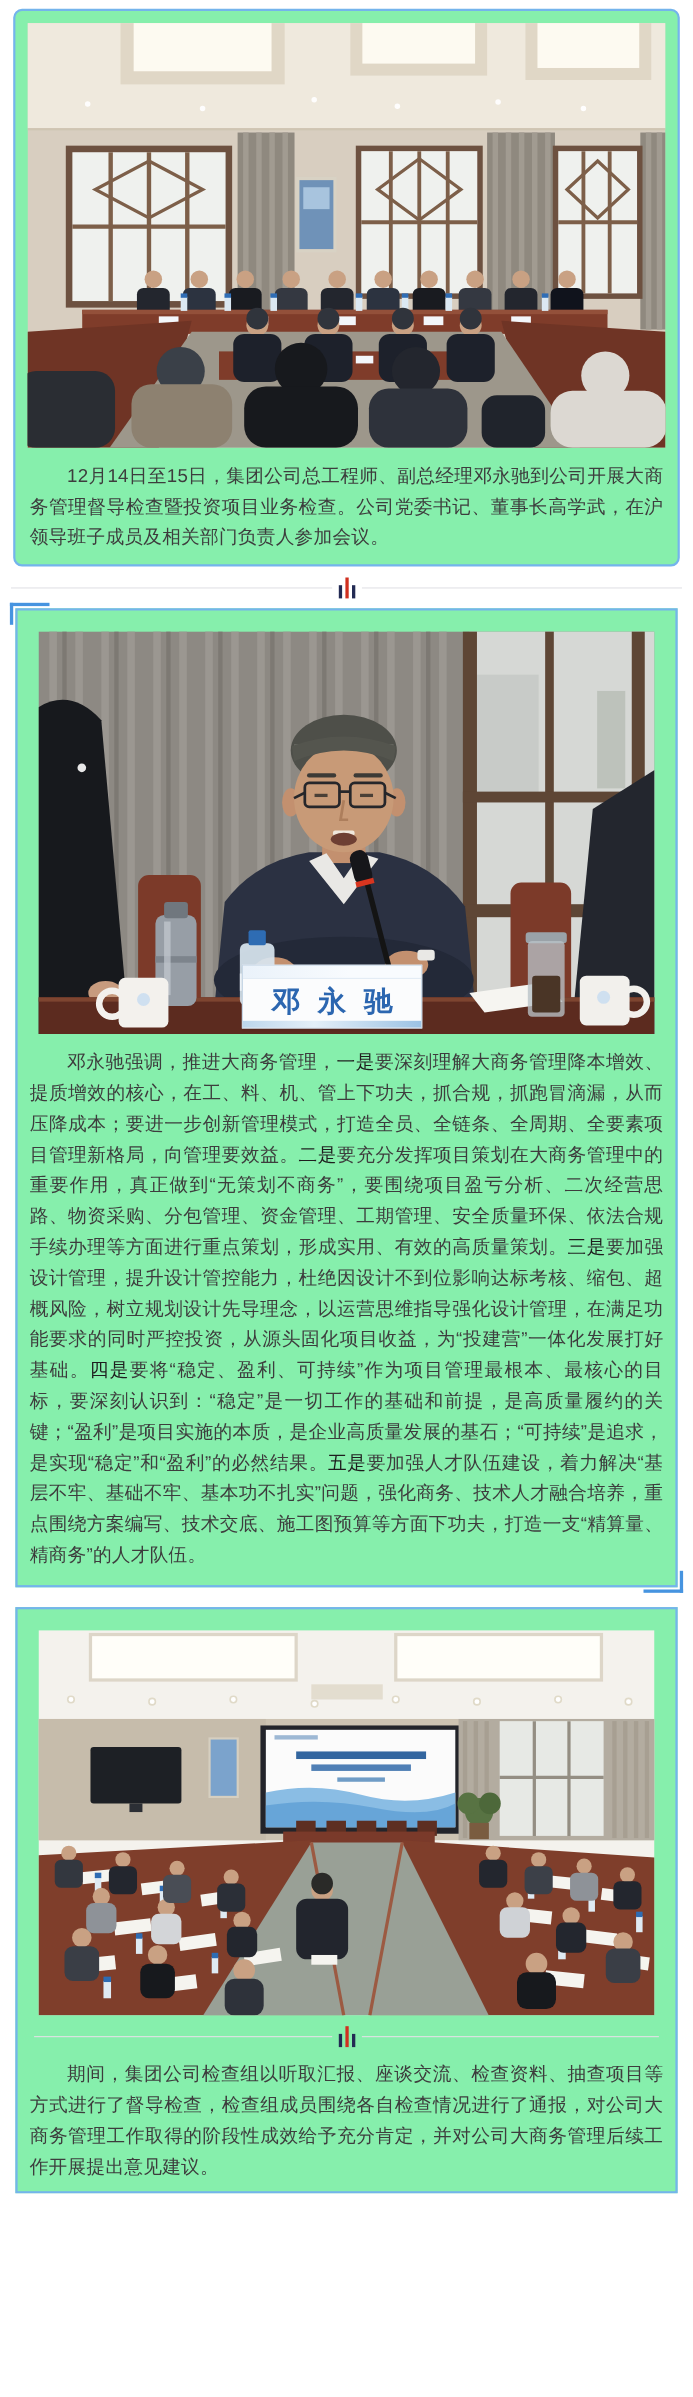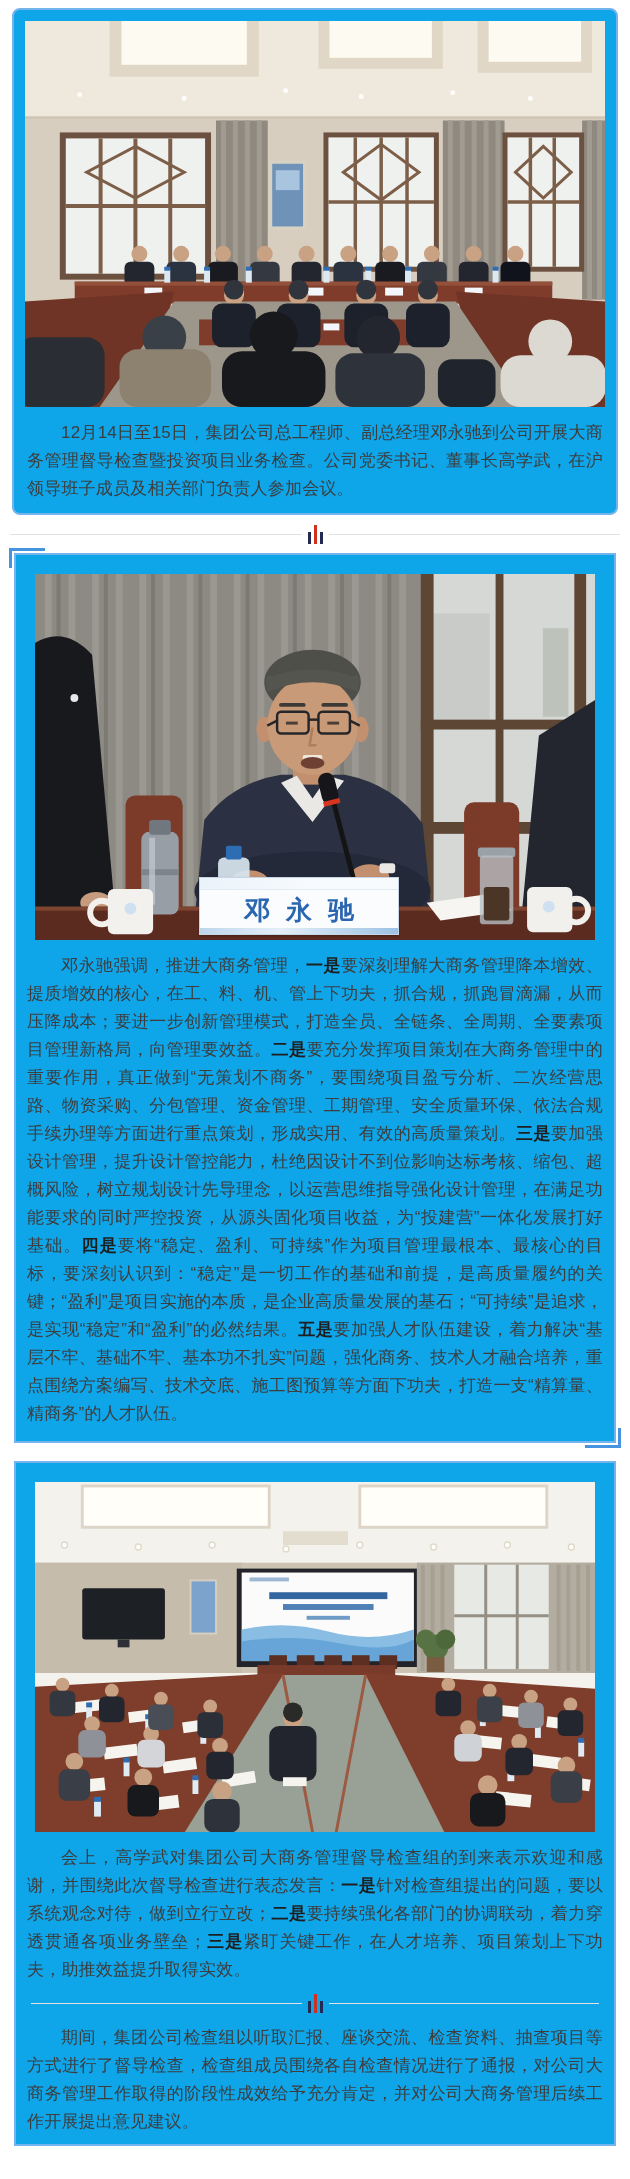--- a/index.html
+++ b/index.html
@@ -3,46 +3,46 @@
 <meta charset="utf-8">
 <style>
   :root{
     --box-border:#74b4ec; --bracket:#4694e0; --divider-line:#e2e2e6;
     --bar-navy:#232b54; --bar-red:#d03020; --end-line:#8cc0f0; --end-dot:#55a1e6;
     --text:#3d3d3d; --nameplate-blue:#2b66b0;
   }
   *{box-sizing:border-box;}
   body{margin:0;background:#ffffff;font-family:"Liberation Sans","DejaVu Sans",sans-serif;}
   .page{width:630px;position:relative;background:#fff;}
-  .card{position:relative;background:#0ea5e9;border:2px solid var(--box-border);}
+  .card{position:relative;background:#86efac;border:2px solid var(--box-border);}
   .card-1{margin:8px 12px 0;border-radius:8px;padding:11px 11px 10px;}
   .card-2{margin:0 14px;padding:19px 19px 13px;}
   .card-3{margin:18px 14px 0;padding:19px 19px 8px;}
   .photo-wrap{position:relative;display:block;}
   .photo-wrap svg{display:block;}
   .para{font-size:17px;line-height:28px;color:var(--text);text-align:justify;
         text-indent:2em;margin:12px -8px 0;letter-spacing:0.2px;}
   .card-1 .para{margin:12px 2px 0;}
-  .para b{font-weight:bold;color:#1e1e1e;}
+  .para b{font-weight:normal;color:#1e1e1e;}
   
   .divider{height:38px;display:flex;align-items:center;margin:0 10px;}
   .divider .line{flex:1;height:1px;background:var(--divider-line);}
   .bars{display:flex;align-items:flex-end;gap:3px;margin:0 6px;}
   .bar-navy{width:3px;height:12px;background:var(--bar-navy);}
   .bar-red{width:3px;height:19px;background:var(--bar-red);}
   
   .inner-divider{height:34px;display:flex;align-items:center;margin:2px -4px 0;}
   
   .corner-tl{position:absolute;top:-7px;left:-7px;width:36px;height:20px;
              border-top:3px solid var(--bracket);border-left:3px solid var(--bracket);}
   .corner-br{position:absolute;bottom:-7px;right:-7px;width:36px;height:20px;
              border-bottom:3px solid var(--bracket);border-right:3px solid var(--bracket);}
   
   .nameplate{position:absolute;left:50%;bottom:5px;transform:translateX(-58%);
-             width:200px;height:58px;background:#fbfcfd;border:1px solid #c6d6e6;
+             width:164px;height:58px;background:#fbfcfd;border:1px solid #c6d6e6;
              box-shadow:0 1px 2px rgba(0,0,0,.25);text-align:center;margin-top:41px;}
   .nameplate .plate-header{height:12px;border-bottom:1px solid #e3ecf5;
              background:linear-gradient(90deg,#eaf2fa 0%,#f8fbfe 60%);}
   .nameplate .plate-text{font-size:26px;font-weight:bold;color:var(--nameplate-blue);
              letter-spacing:16px;text-indent:16px;line-height:40px;}
   .nameplate .plate-wave{position:absolute;bottom:0;left:0;right:0;height:6px;
              background:linear-gradient(90deg,#bdd6ec,#e4eff8 40%,#9cc2e4);}
 </style>
 </head>
 <body>
@@ -517,21 +517,20 @@
           <rect x="524" y="294" width="32" height="32" rx="8" fill="#3a3e46"></rect>
             <rect x="442" y="316" width="36" height="34" rx="9" fill="#17191d"></rect>
         </g>
 
         <circle cx="262" cy="240" r="10" fill="#c9a183"></circle>
         <circle cx="262" cy="234" r="10" fill="#2a2a28"></circle>
         <rect x="238" y="248" width="48" height="56" rx="10" fill="#22252d"></rect>
         <rect x="252" y="300" width="24" height="9" fill="#f5f4ef"></rect>
       </svg>
     </div>
-    <p class="para">会上，高学武对集团公司大商务管理督导检查组的到来表示欢迎和感谢，并围绕此次督导检查进行表态发言：<b>一是</b>针对检查组提出的问题，要以系统观念对待，做到立行立改；<b>二是</b>要持续强化各部门的协调联动，着力穿透贯通各项业务壁垒；<b>三是</b>紧盯关键工作，在人才培养、项目策划上下功夫，助推效益提升取得实效。</p>
     <div class="inner-divider">
       <div class="line" style="flex:1;height:1px;background:var(--divider-line);"></div>
       <div class="bars">
         <span class="bar-navy"></span>
         <span class="bar-red"></span>
         <span class="bar-navy"></span>
       </div>
       <div class="line" style="flex:1;height:1px;background:var(--divider-line);"></div>
     </div>
     <p class="para" style="margin-top:4px;">期间，集团公司检查组以听取汇报、座谈交流、检查资料、抽查项目等方式进行了督导检查，检查组成员围绕各自检查情况进行了通报，对公司大商务管理工作取得的阶段性成效给予充分肯定，并对公司大商务管理后续工作开展提出意见建议。</p>

